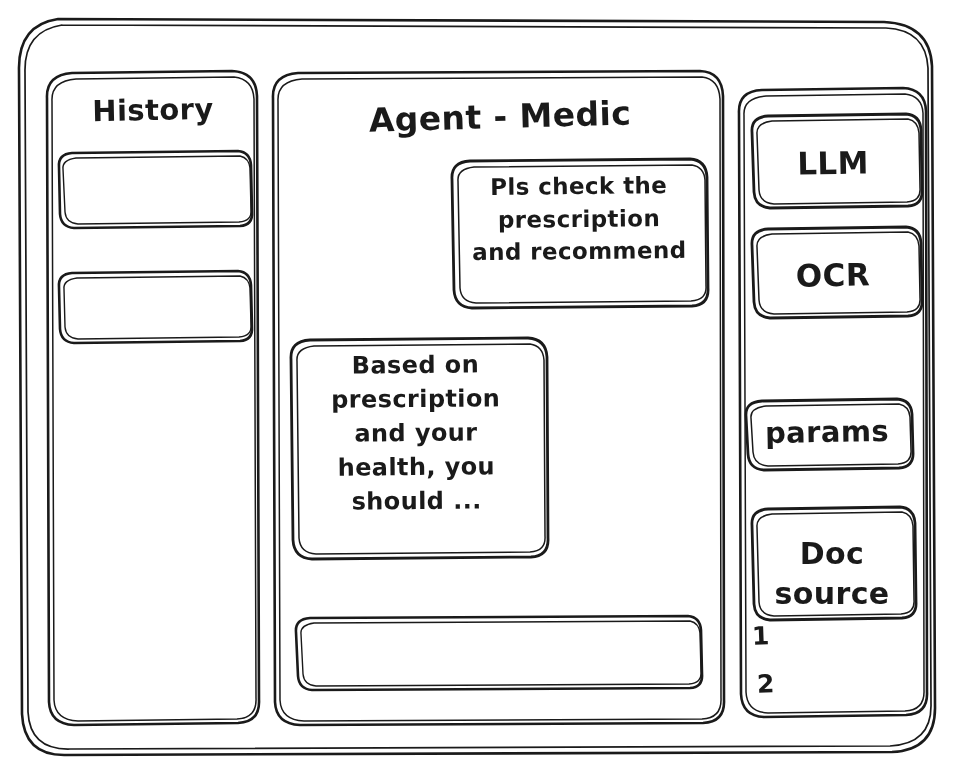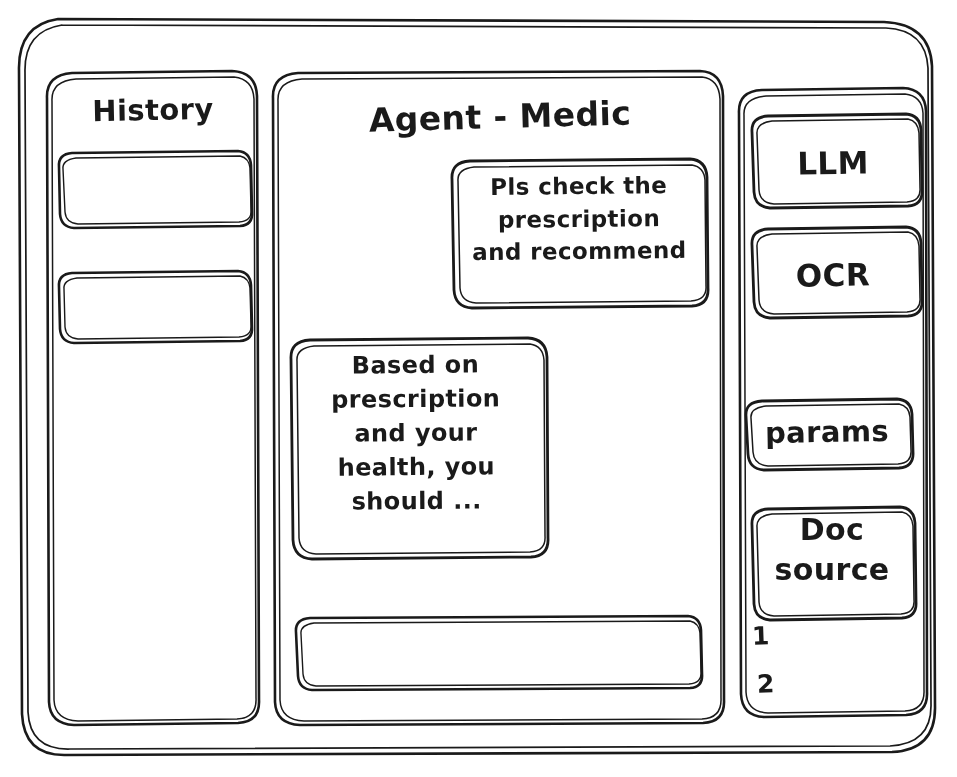--- a/index.html
+++ b/index.html
@@ -80,21 +80,21 @@
   }
 
   .tool-lbl {
     font-size: 31px;
     transform: rotate(-1deg);
   }
   #tool-llm-label   { left: 754px; top: 144px; width: 158px; }
   #tool-ocr-label   { left: 754px; top: 256px; width: 158px; }
   #tool-params-label{ left: 748px; top: 414px; width: 158px; font-size: 29px; }
   #tool-doc-label   {
-    left: 752px; top: 510px; width: 160px;
+    left: 752px; top: 534px; width: 160px;
     font-size: 30px; line-height: 1.33;
   }
 
   .doc-num {
     font-size: 25px;
     text-align: left;
     transform: rotate(-2deg);
   }
   #doc-num-1 { left: 752px; top: 620px; width: 40px; }
   #doc-num-2 { left: 757px; top: 668px; width: 40px; }

